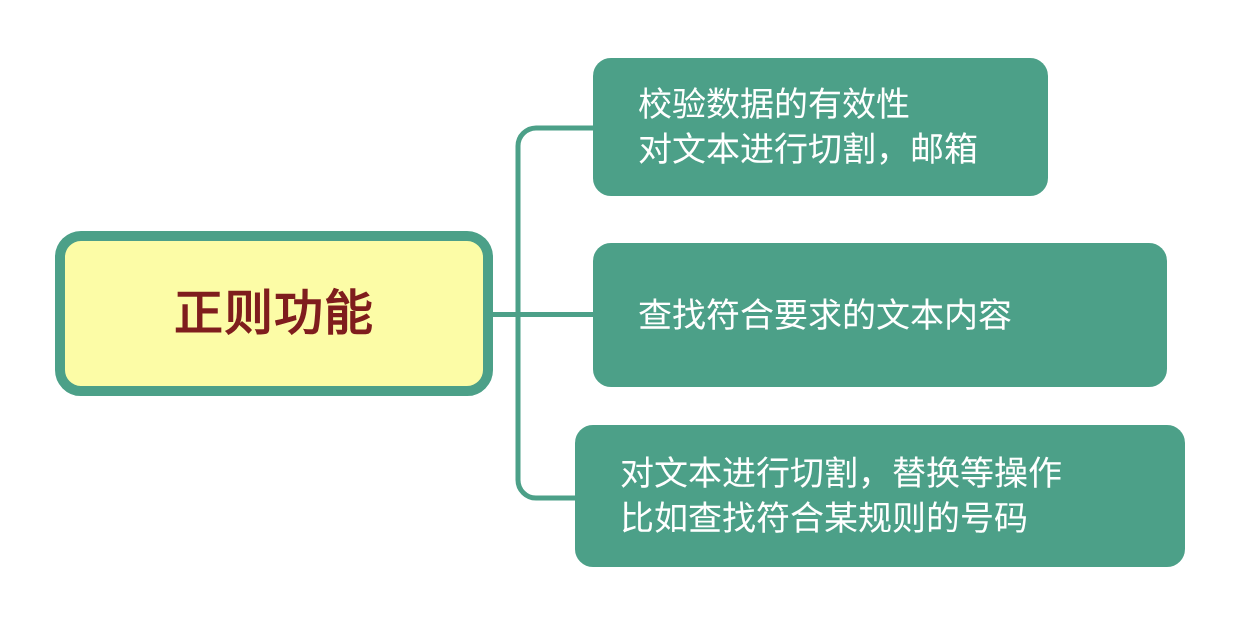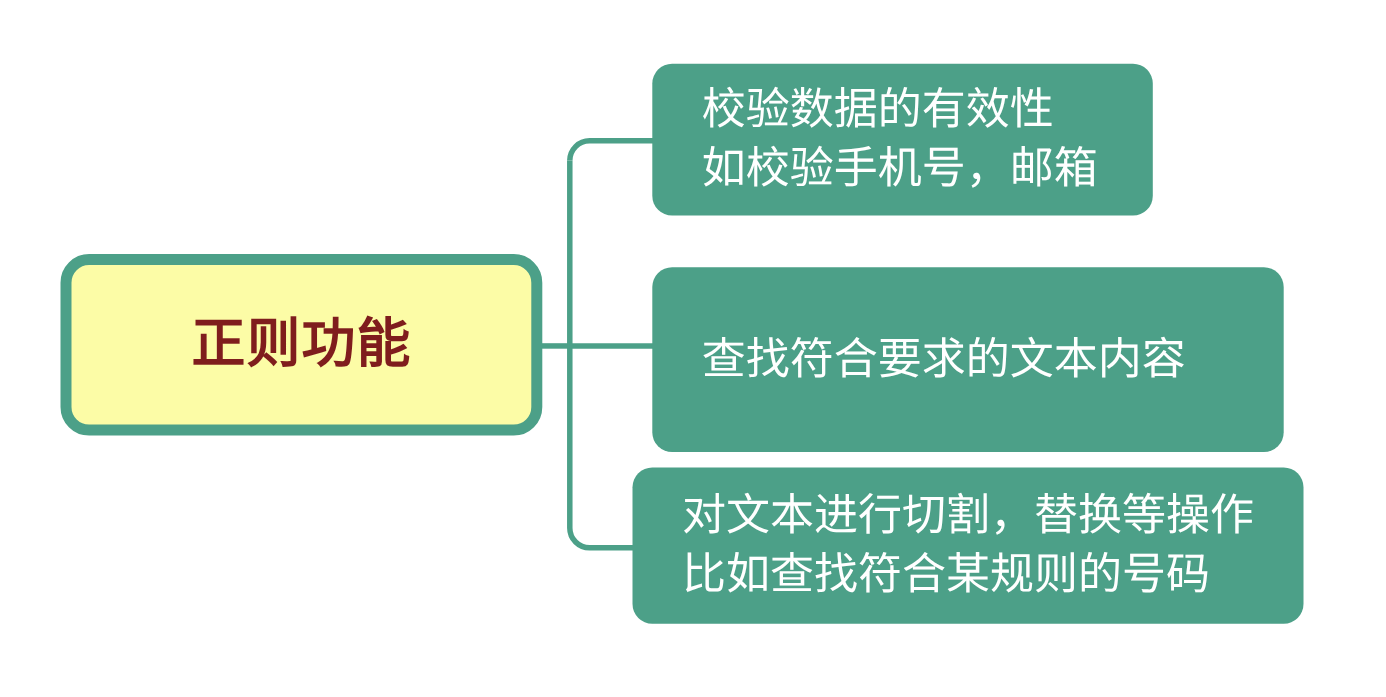--- a/index.html
+++ b/index.html
@@ -60,38 +60,38 @@
     position: absolute;
     box-sizing: border-box;
     background: #4ca088;
     border-radius: 18px;
     display: flex;
     flex-direction: column;
     justify-content: center;
     padding: 0 0 0 45px;
   }
   .branch-line {
-    font-size: 40px;
+    font-size: 34px;
     line-height: 1.32;
     color: #ffffff;
     white-space: nowrap;
     user-select: none;
   }
 
   #branch-node-0 {
     left: 593px;
     top: 58px;
     width: 455px;
     height: 138px;
   }
   #branch-node-1 {
     left: 593px;
     top: 243px;
     width: 574px;
-    height: 168px;
+    height: 144px;
   }
   #branch-node-2 {
     left: 575px;
     top: 425px;
     width: 610px;
     height: 142px;
   }
 </style>
 </head>
 <body>
@@ -112,21 +112,21 @@
       <path d="M 518 480 A 18 18 0 0 0 536 498 L 596 498"></path>
     </g>
   </svg>
 
   <div id="root-node">
     <span id="root-node-label">正则功能</span>
   </div>
 
   <div id="branch-node-0" class="branch-node">
     <span class="branch-line">校验数据的有效性</span>
-    <span class="branch-line">如校验手机号，邮箱</span>
+    <span class="branch-line">对文本进行切割，邮箱</span>
   </div>
 
   <div id="branch-node-1" class="branch-node">
     <span class="branch-line">查找符合要求的文本内容</span>
   </div>
 
   <div id="branch-node-2" class="branch-node">
     <span class="branch-line">对文本进行切割，替换等操作</span>
     <span class="branch-line">比如查找符合某规则的号码</span>
   </div>

